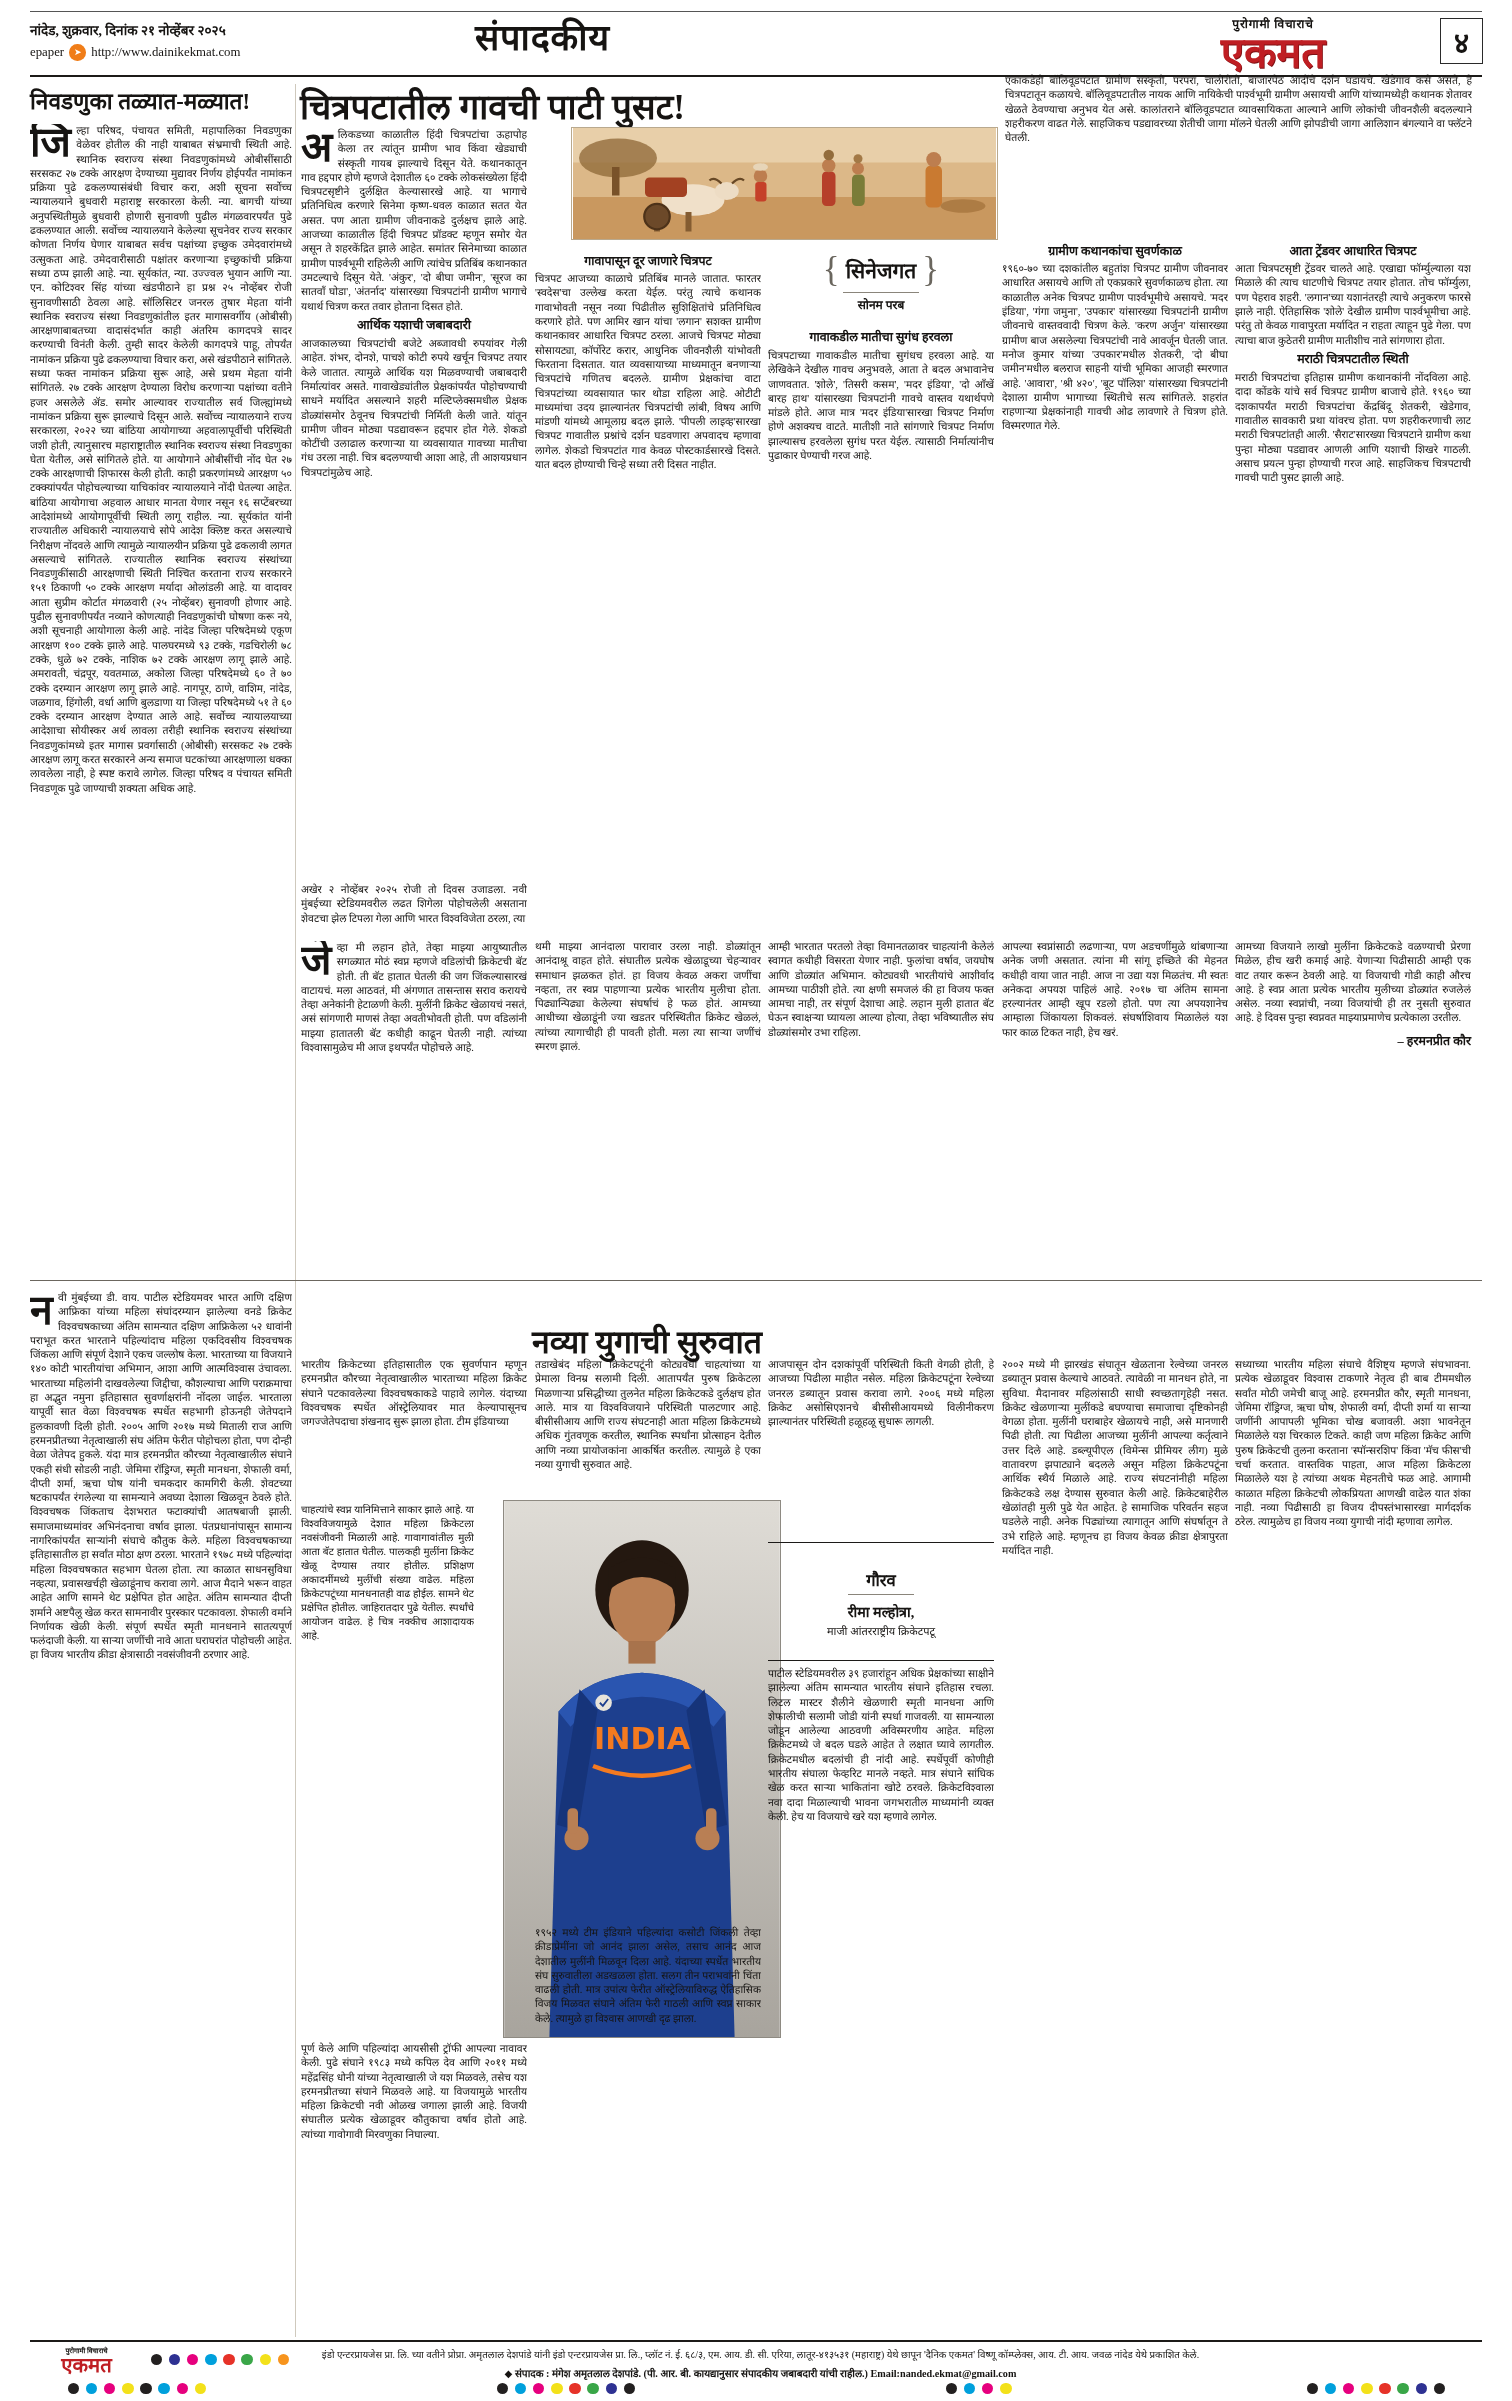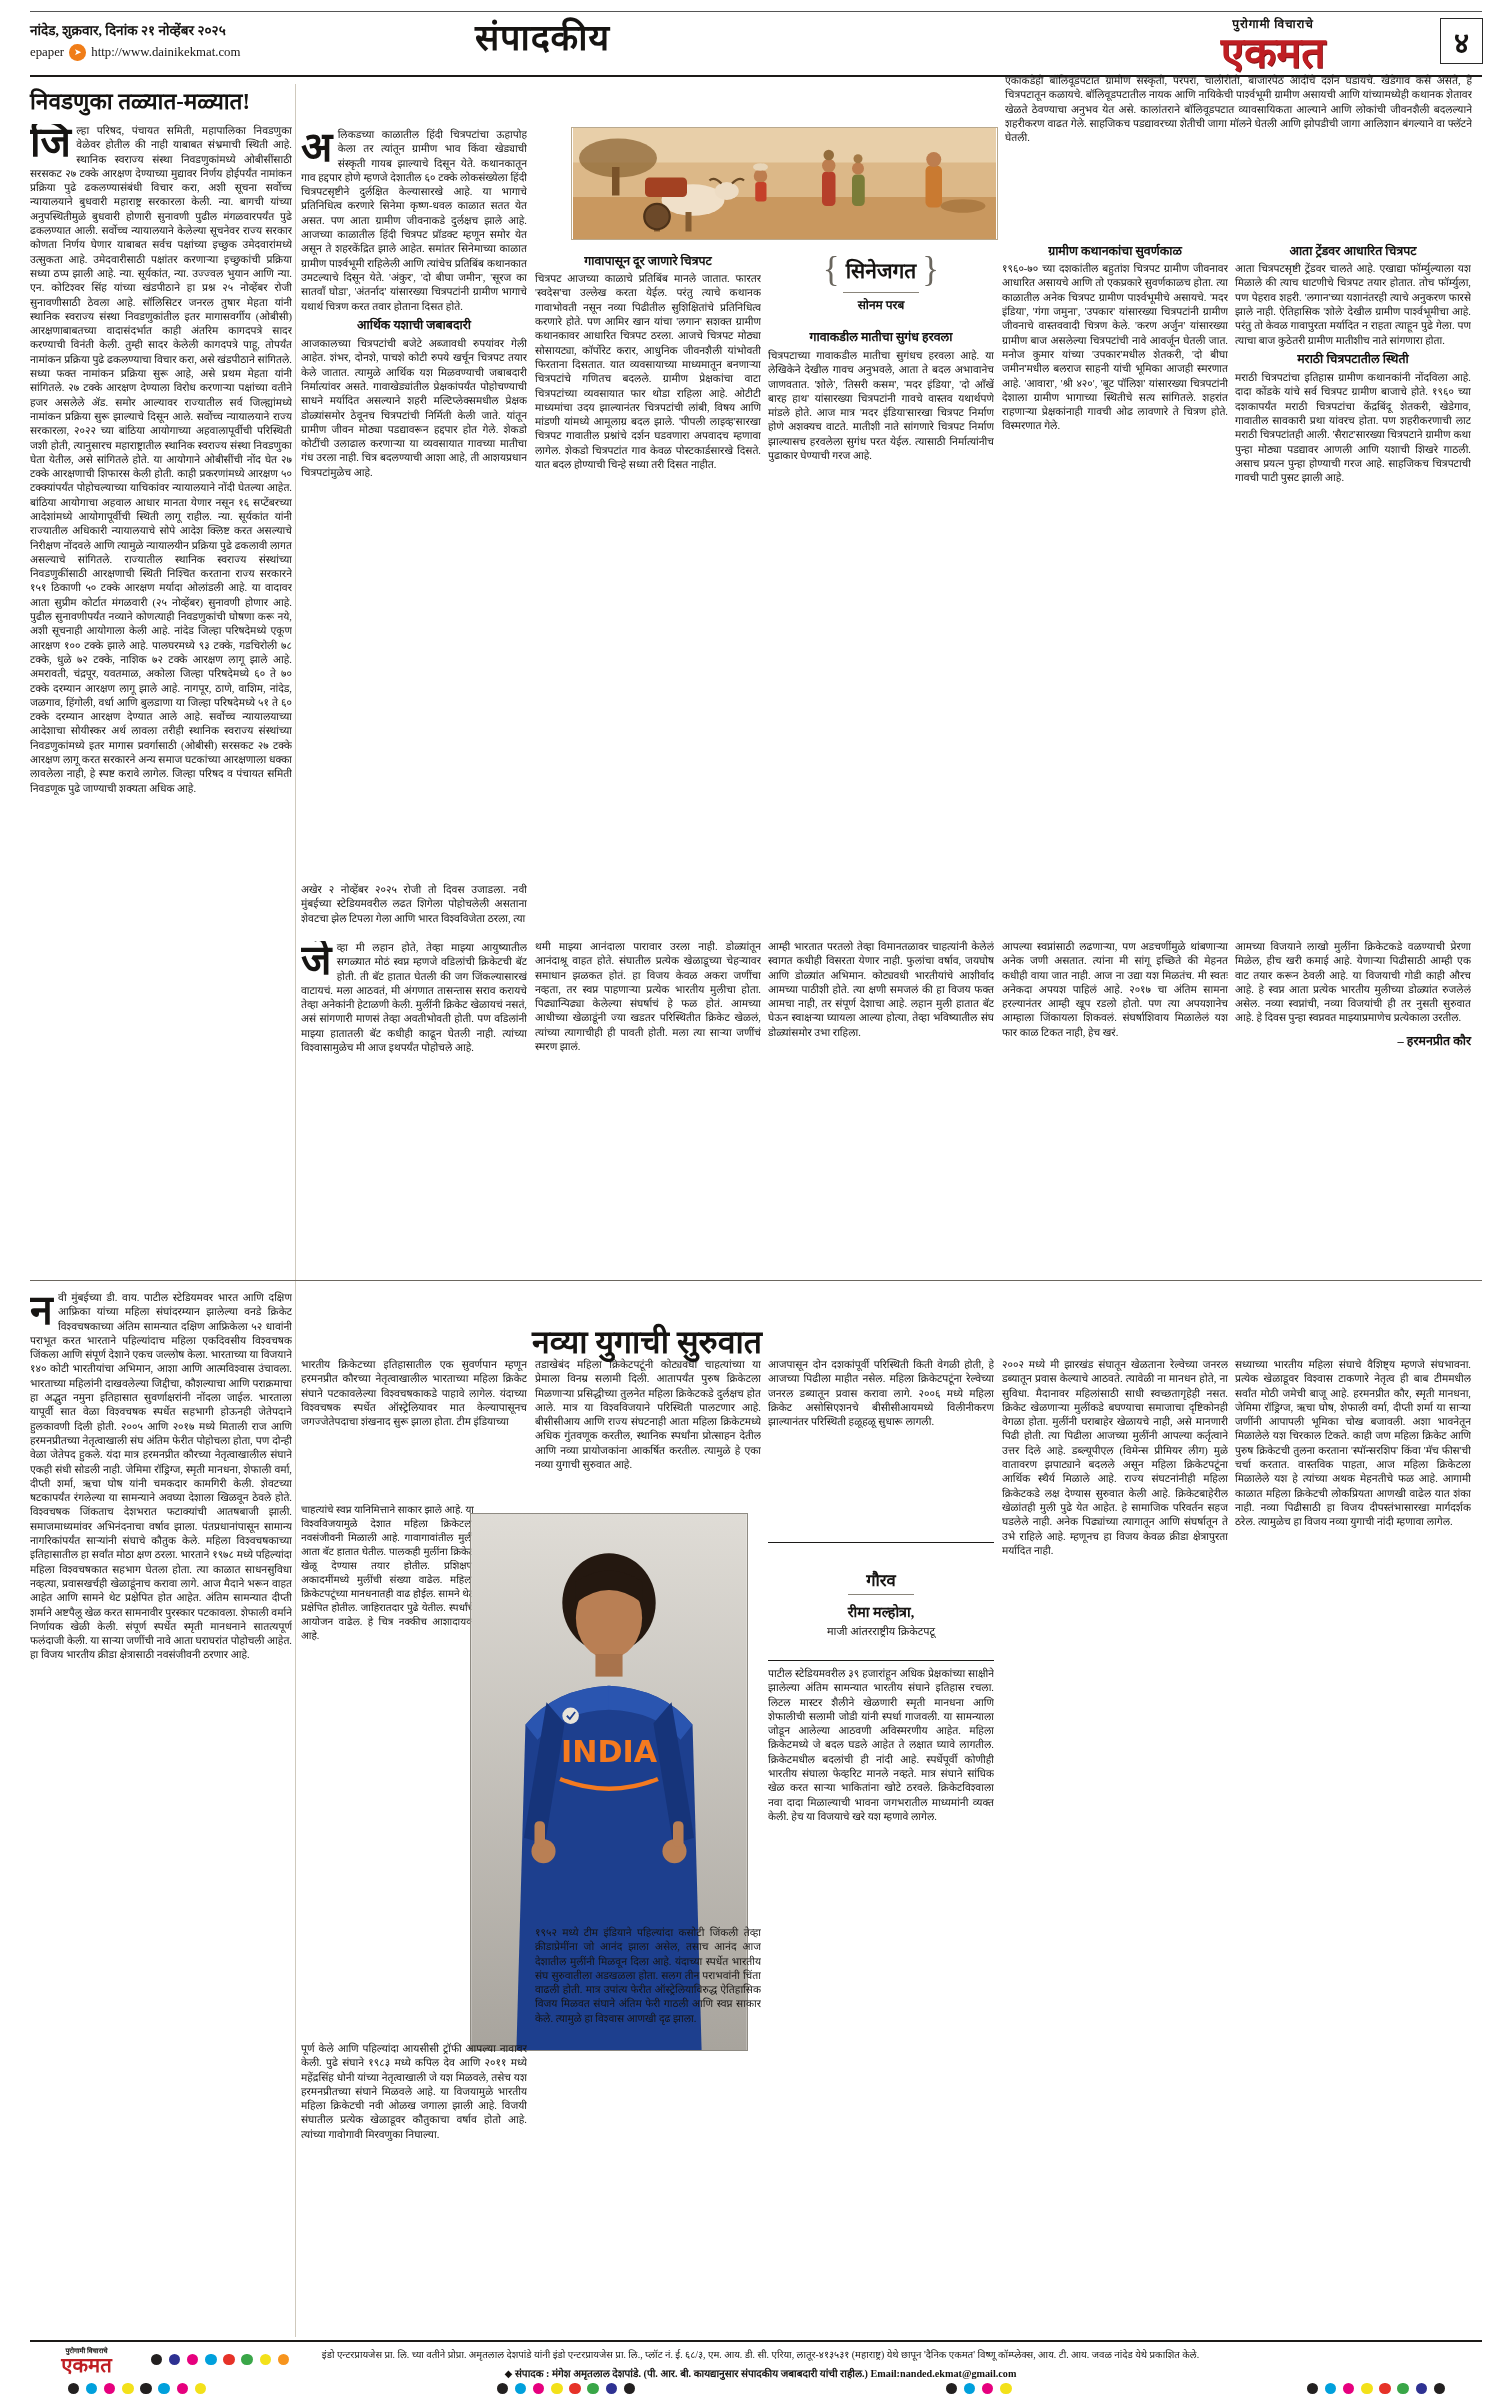--- a/index.html
+++ b/index.html
@@ -52,21 +52,21 @@
   #a3-c5{left:1235px;top:940px;width:236px;height:335px;}
   .byline{text-align:right;font-weight:bold;font-size:12.4px;margin-top:6px;}
   #rule-mid{left:30px;top:1280px;width:1452px;height:0.8px;background:#6b665e;}
   
   #a4{left:30px;top:1291px;width:262px;height:1045px;}
   
   #a5-head{left:346px;top:1298px;width:602px;font-size:32px;font-weight:bold;text-align:center;}
   #a5-iA{left:301px;top:1358px;width:226px;height:139px;}
   #a5-iB{left:535px;top:1358px;width:226px;height:139px;}
   #a5-side{left:301px;top:1503px;width:173px;height:532px;}
-  #a5-photo{left:470px;top:1500px;width:276px;height:536px;border:0.8px solid #8e8a82;margin-top:13px;}
+  #a5-photo{left:503px;top:1500px;width:276px;height:536px;border:0.8px solid #8e8a82;}
   #a5-c3a{left:768px;top:1358px;width:226px;height:179px;}
   #a5-box{left:768px;top:1542px;width:226px;height:119px;border-top:1.5px solid #1c1a18;border-bottom:1.5px solid #1c1a18;text-align:center;padding-top:25px;box-sizing:border-box;}
   .g-title{font-size:16.6px;font-weight:bold;display:inline-block;border-bottom:0.8px solid #8a857b;padding:0 18px 3px;}
   .g-name{font-size:14.3px;font-weight:bold;margin-top:6.8px;}
   .g-role{font-size:11px;margin-top:2.3px;}
   #a5-c3b{left:768px;top:1667px;width:226px;height:669px;}
   #a5-c4{left:1002px;top:1358px;width:226px;height:977px;}
   #a5-c5{left:1235px;top:1358px;width:236px;height:977px;}
   #a5-bA{left:301px;top:2042px;width:226px;height:294px;}
   #a5-bB{left:535px;top:1926px;width:226px;height:294px;}
@@ -108,20 +108,21 @@
   <div class="abs rule" id="rule-head"></div>
   <div class="abs vrule" id="vrule-main"></div>
 
   <section class="abs" id="a1">
     <h2 class="h-ed">निवडणुका तळ्यात-मळ्यात!</h2>
     <div class="body-text" style="height:1130px;">
       <span class="dropcap">जि</span><span>ल्हा परिषद, पंचायत समिती, महापालिका निवडणुका वेळेवर होतील की नाही याबाबत संभ्रमाची स्थिती आहे. स्थानिक स्वराज्य संस्था निवडणुकांमध्ये ओबीसींसाठी सरसकट २७ टक्के आरक्षण देण्याच्या मुद्यावर निर्णय होईपर्यंत नामांकन प्रक्रिया पुढे ढकलण्यासंबंधी विचार करा, अशी सूचना सर्वोच्च न्यायालयाने बुधवारी महाराष्ट्र सरकारला केली. न्या. बागची यांच्या अनुपस्थितीमुळे बुधवारी होणारी सुनावणी पुढील मंगळवारपर्यंत पुढे ढकलण्यात आली. सर्वोच्च न्यायालयाने केलेल्या सूचनेवर राज्य सरकार कोणता निर्णय घेणार याबाबत सर्वच पक्षांच्या इच्छुक उमेदवारांमध्ये उत्सुकता आहे. उमेदवारीसाठी पक्षांतर करणाऱ्या इच्छुकांची प्रक्रिया सध्या ठप्प झाली आहे. न्या. सूर्यकांत, न्या. उज्ज्वल भुयान आणि न्या. एन. कोटिश्वर सिंह यांच्या खंडपीठाने हा प्रश्न २५ नोव्हेंबर रोजी सुनावणीसाठी ठेवला आहे. सॉलिसिटर जनरल तुषार मेहता यांनी स्थानिक स्वराज्य संस्था निवडणुकांतील इतर मागासवर्गीय (ओबीसी) आरक्षणाबाबतच्या वादासंदर्भात काही अंतरिम कागदपत्रे सादर करण्याची विनंती केली. तुम्ही सादर केलेली कागदपत्रे पाहू, तोपर्यंत नामांकन प्रक्रिया पुढे ढकलण्याचा विचार करा, असे खंडपीठाने सांगितले. सध्या फक्त नामांकन प्रक्रिया सुरू आहे, असे प्रथम मेहता यांनी सांगितले. २७ टक्के आरक्षण देण्याला विरोध करणाऱ्या पक्षांच्या वतीने हजर असलेले ॲड. समोर आल्यावर राज्यातील सर्व जिल्ह्यांमध्ये नामांकन प्रक्रिया सुरू झाल्याचे दिसून आले. सर्वोच्च न्यायालयाने राज्य सरकारला, २०२२ च्या बांठिया आयोगाच्या अहवालापूर्वीची परिस्थिती जशी होती, त्यानुसारच महाराष्ट्रातील स्थानिक स्वराज्य संस्था निवडणुका घेता येतील, असे सांगितले होते. या आयोगाने ओबीसींची नोंद घेत २७ टक्के आरक्षणाची शिफारस केली होती. काही प्रकरणांमध्ये आरक्षण ५० टक्क्यांपर्यंत पोहोचल्याच्या याचिकांवर न्यायालयाने नोंदी घेतल्या आहेत. बांठिया आयोगाचा अहवाल आधार मानता येणार नसून १६ सप्टेंबरच्या आदेशांमध्ये आयोगापूर्वीची स्थिती लागू राहील. न्या. सूर्यकांत यांनी राज्यातील अधिकारी न्यायालयाचे सोपे आदेश क्लिष्ट करत असल्याचे निरीक्षण नोंदवले आणि त्यामुळे न्यायालयीन प्रक्रिया पुढे ढकलावी लागत असल्याचे सांगितले. राज्यातील स्थानिक स्वराज्य संस्थांच्या निवडणुकींसाठी आरक्षणाची स्थिती निश्चित करताना राज्य सरकारने १५१ ठिकाणी ५० टक्के आरक्षण मर्यादा ओलांडली आहे. या वादावर आता सुप्रीम कोर्टात मंगळवारी (२५ नोव्हेंबर) सुनावणी होणार आहे. पुढील सुनावणीपर्यंत नव्याने कोणत्याही निवडणुकांची घोषणा करू नये, अशी सूचनाही आयोगाला केली आहे. नांदेड जिल्हा परिषदेमध्ये एकूण आरक्षण १०० टक्के झाले आहे. पालघरमध्ये ९३ टक्के, गडचिरोली ७८ टक्के, धुळे ७२ टक्के, नाशिक ७२ टक्के आरक्षण लागू झाले आहे. अमरावती, चंद्रपूर, यवतमाळ, अकोला जिल्हा परिषदेमध्ये ६० ते ७० टक्के दरम्यान आरक्षण लागू झाले आहे. नागपूर, ठाणे, वाशिम, नांदेड, जळगाव, हिंगोली, वर्धा आणि बुलडाणा या जिल्हा परिषदेमध्ये ५१ ते ६० टक्के दरम्यान आरक्षण देण्यात आले आहे. सर्वोच्च न्यायालयाच्या आदेशाचा सोयीस्कर अर्थ लावला तरीही स्थानिक स्वराज्य संस्थांच्या निवडणुकांमध्ये इतर मागास प्रवर्गासाठी (ओबीसी) सरसकट २७ टक्के आरक्षण लागू करत सरकारने अन्य समाज घटकांच्या आरक्षणाला धक्का लावलेला नाही, हे स्पष्ट करावे लागेल. जिल्हा परिषद व पंचायत समिती निवडणूक पुढे जाण्याची शक्यता अधिक आहे.</span>
     </div>
   </section>
 
+  <h1 class="abs" id="a2-head">चित्रपटातील गावची पाटी पुसट!</h1>
 
   <div class="abs" id="a2-img">
     <svg width="425" height="111" viewBox="0 0 564 148" xmlns="http://www.w3.org/2000/svg">
       <rect width="564" height="148" fill="#dcc093"></rect>
       <rect y="0" width="564" height="46" fill="#e9dab8"></rect>
       <rect y="92" width="564" height="56" fill="#c79c66"></rect>
       <ellipse cx="60" cy="40" rx="52" ry="26" fill="#8a6b3f" opacity="0.8"></ellipse>
       <rect x="52" y="52" width="10" height="38" fill="#6e4f2a"></rect>
       <ellipse cx="160" cy="96" rx="42" ry="21" fill="#f2ecdc"></ellipse>
       <ellipse cx="205" cy="84" rx="16" ry="12" fill="#efe8d6"></ellipse>

